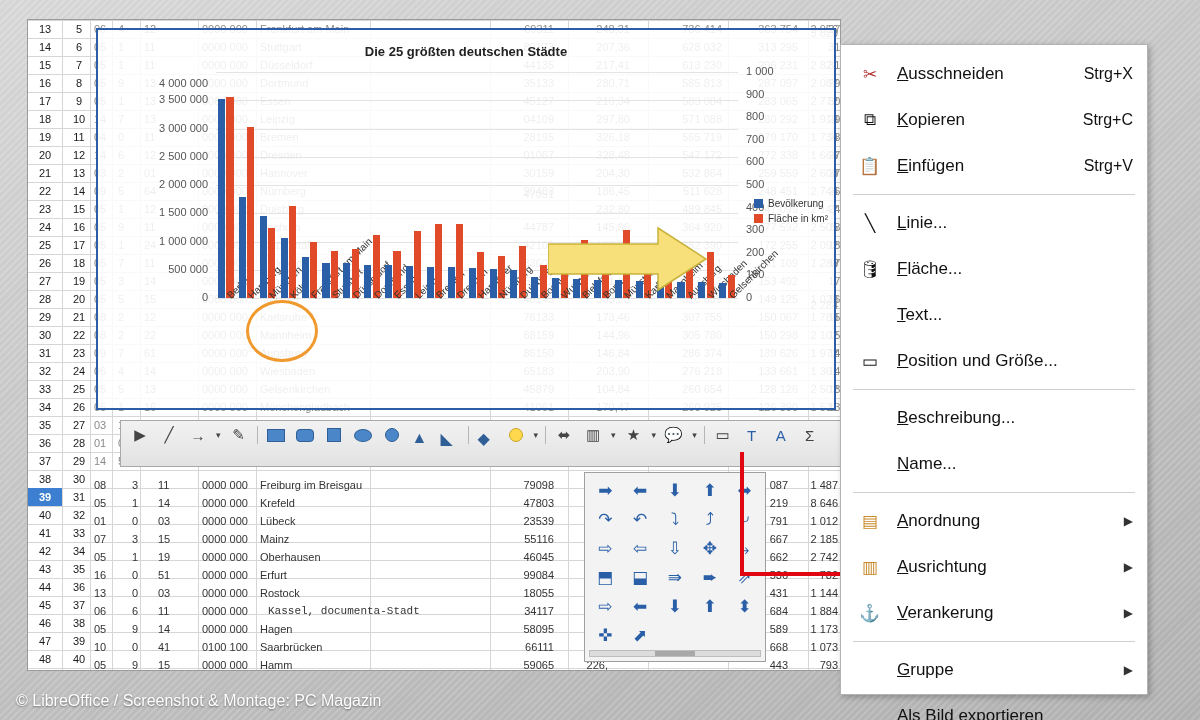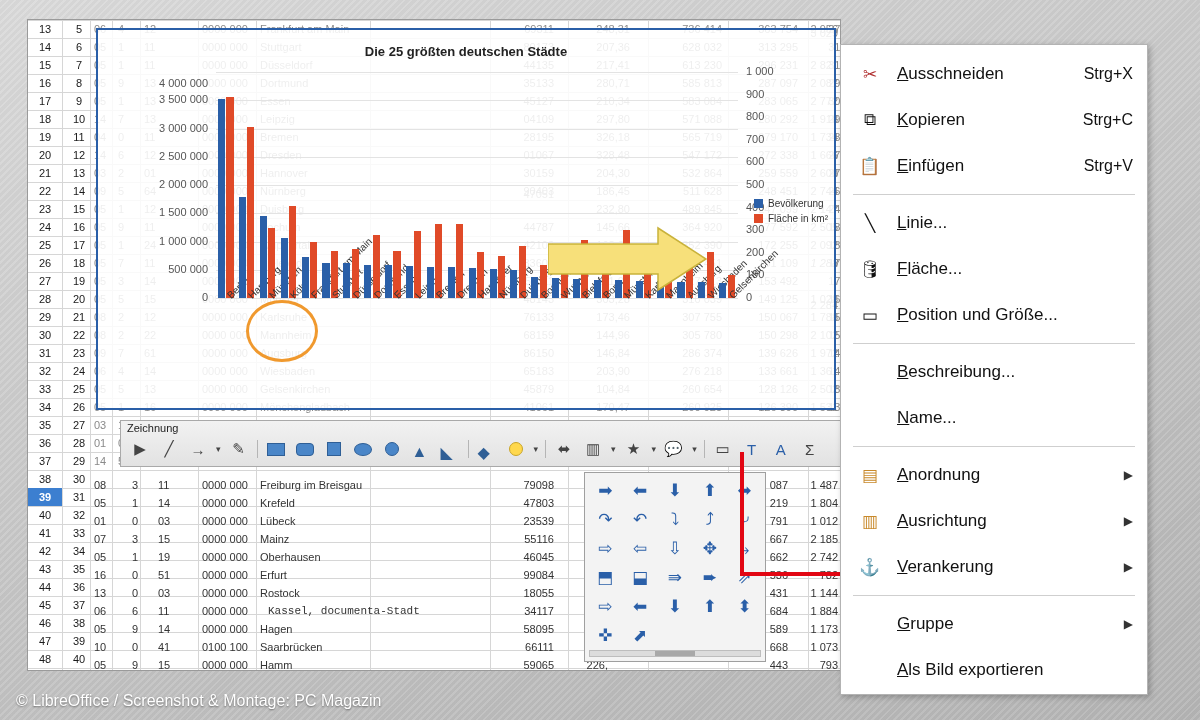--- a/index.html
+++ b/index.html
@@ -546,21 +546,21 @@
       <div class="cell num" style="left: 700px; top: 456px; width: 60px;">087</div>
       <div class="cell num" style="left: 752px; top: 456px; width: 58px;">1 487</div>
       <div class="cell " style="left: 66px; top: 474px;">05</div>
       <div class="cell " style="left: 104px; top: 474px;">1</div>
       <div class="cell " style="left: 130px; top: 474px;">14</div>
       <div class="cell " style="left: 174px; top: 474px;">0000 000</div>
       <div class="cell " style="left: 232px; top: 474px;">Krefeld</div>
       <div class="cell num" style="left: 466px; top: 474px; width: 60px;">47803</div>
       <div class="cell num" style="left: 520px; top: 474px; width: 60px;">137,</div>
       <div class="cell num" style="left: 700px; top: 474px; width: 60px;">219</div>
-      <div class="cell num" style="left: 752px; top: 474px; width: 58px;">1 804</div>
+      <div class="cell num" style="left: 752px; top: 474px; width: 58px;">8 646</div>
       <div class="cell " style="left: 66px; top: 492px;">01</div>
       <div class="cell " style="left: 104px; top: 492px;">0</div>
       <div class="cell " style="left: 130px; top: 492px;">03</div>
       <div class="cell " style="left: 174px; top: 492px;">0000 000</div>
       <div class="cell " style="left: 232px; top: 492px;">Lübeck</div>
       <div class="cell num" style="left: 466px; top: 492px; width: 60px;">23539</div>
       <div class="cell num" style="left: 520px; top: 492px; width: 60px;">214,</div>
       <div class="cell num" style="left: 700px; top: 492px; width: 60px;">791</div>
       <div class="cell num" style="left: 752px; top: 492px; width: 58px;">1 012</div>
       <div class="cell " style="left: 66px; top: 510px;">07</div>
@@ -801,21 +801,20 @@
       </div>
     <div class="ellipse-mark"></div>
     <div class="arrow-mark">
       <svg width="160" height="66" viewBox="0 0 160 66">
         <polygon points="0,18 110,18 110,2 158,33 110,64 110,48 0,48" fill="#f7e07a" stroke="#c9b23a" stroke-width="1.5"></polygon>
       </svg>
     </div>
   </div>
 
   <div class="drawbar">
-    <div class="title">Zeichnung</div>
     <div class="tools" id="tools">
         <div class="tool" style="color: rgb(68, 68, 68); font-size: 15px;">▶</div>
         <div class="tool" style="color: rgb(68, 68, 68); font-size: 15px;">╱</div>
         <div class="tool" style="color: rgb(68, 68, 68); font-size: 15px;">→</div>
         <div style="font-size: 9px; color: rgb(68, 68, 68);">▾</div>
         <div class="tool" style="color: rgb(68, 68, 68); font-size: 15px;">✎</div>
         <div class="sep"></div>
         <div class="tool">
           <div class="shp" style="width: 18px; height: 13px;"></div>
         </div>
@@ -920,20 +919,24 @@
     <div class="msep"></div>
     <div class="mi">
       <span class="ic" style="font-size: 17px;">╲</span>
       <span><span class="u">L</span>inie...</span>
     </div>
     <div class="mi">
       <span class="ic" style="font-size: 17px;">🛢</span>
       <span><span class="u">F</span>läche...</span>
     </div>
     <div class="mi">
+      <span class="ic"></span>
+      <span><span class="u">T</span>ext...</span>
+    </div>
+    <div class="mi">
       <span class="ic" style="font-size: 17px;">▭</span>
       <span><span class="u">P</span>osition und Größe...</span>
     </div>
     <div class="msep"></div>
     <div class="mi">
       <span class="ic"></span>
       <span><span class="u">B</span>eschreibung...</span>
     </div>
     <div class="mi">
       <span class="ic"></span>

